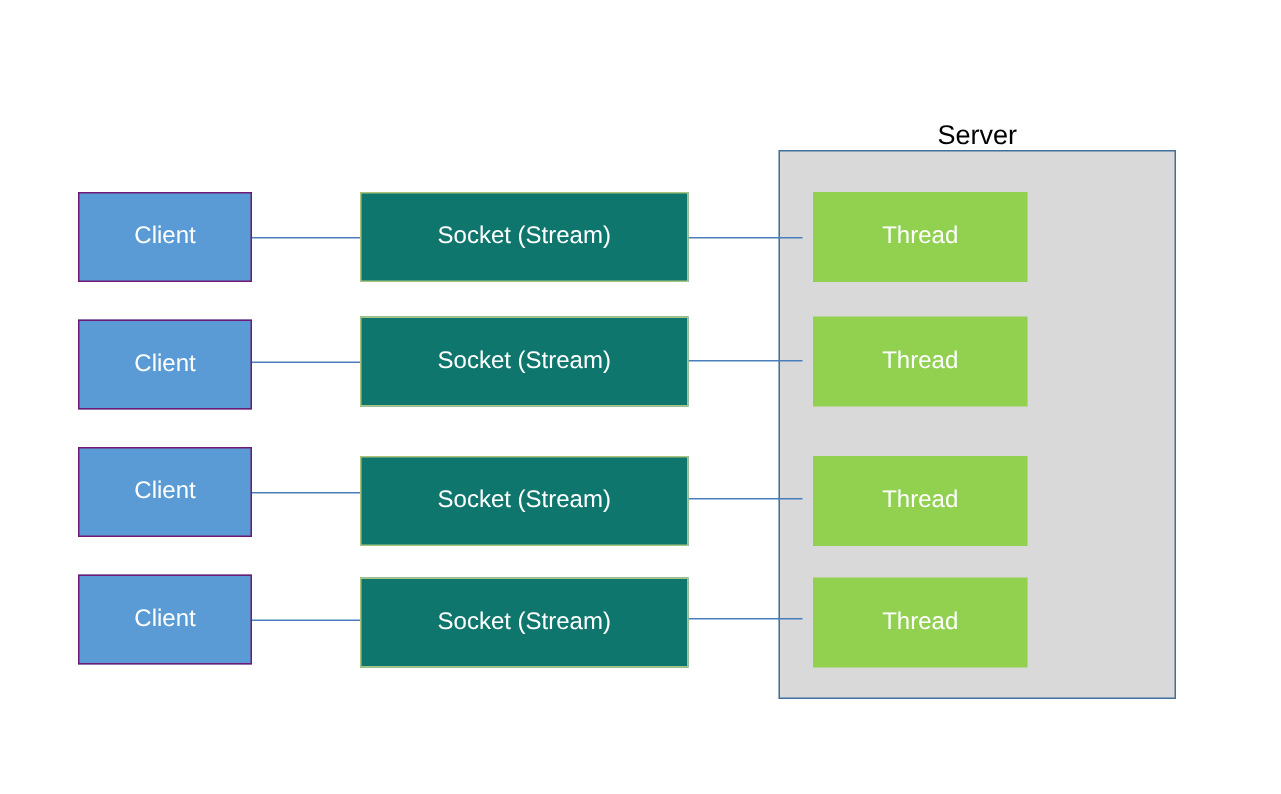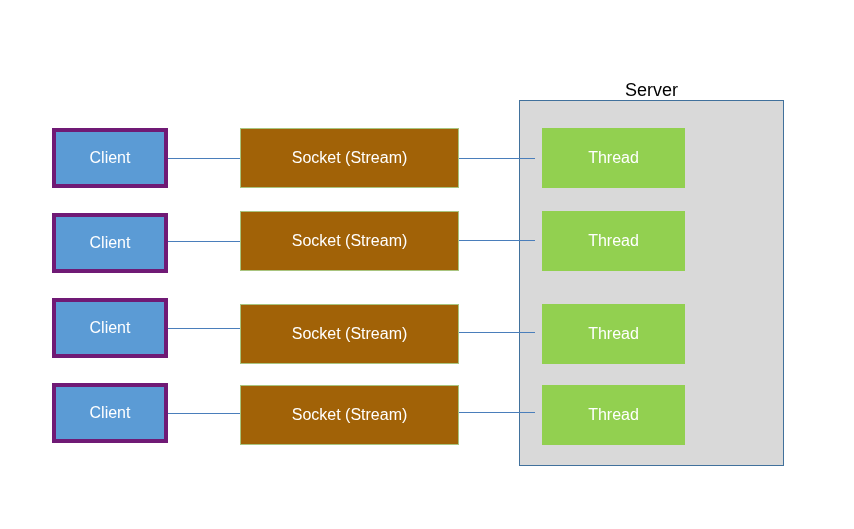--- a/index.html
+++ b/index.html
@@ -52,27 +52,27 @@
     font-size: 16px;
     line-height: 1;
     white-space: nowrap;
     z-index: 3;
   }
   .node-client {
     left: 52px;
     width: 116px;
     height: 60px;
     background: #5B9BD5;
-    border: 4px solid #701a75;
+    border: 1px solid #701a75;
   }
   .node-socket {
     left: 240px;
     width: 219px;
     height: 60px;
-    background: #a16207;
+    background: #0f766e;
     border: 1px solid #A9C47F;
   }
   .node-thread {
     left: 542px;
     width: 143px;
     height: 60px;
     background: #92D050;
     border: none;
   }
 

